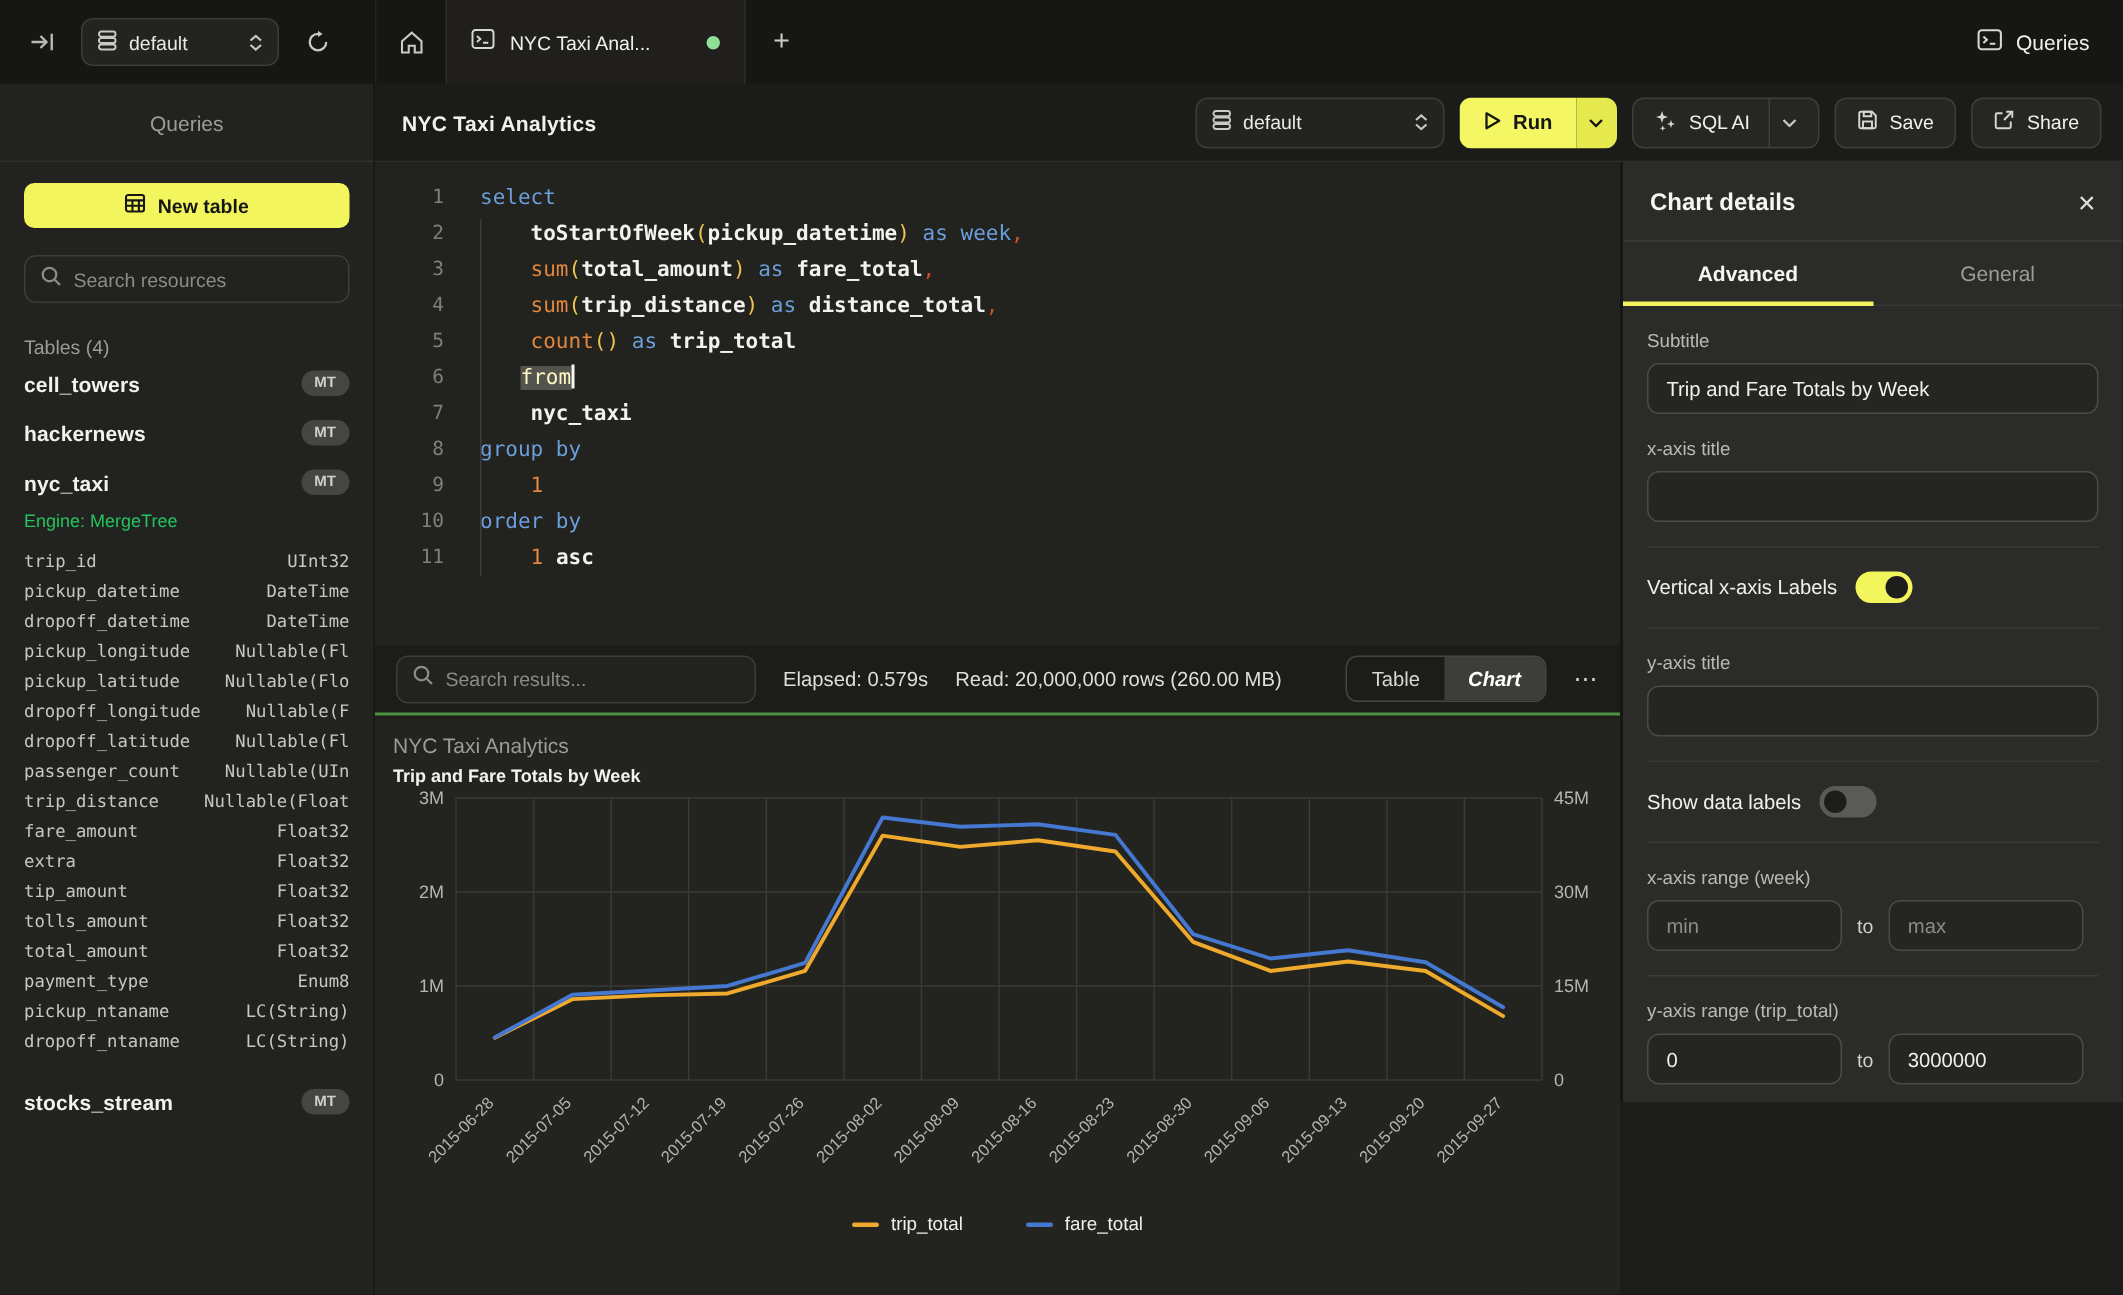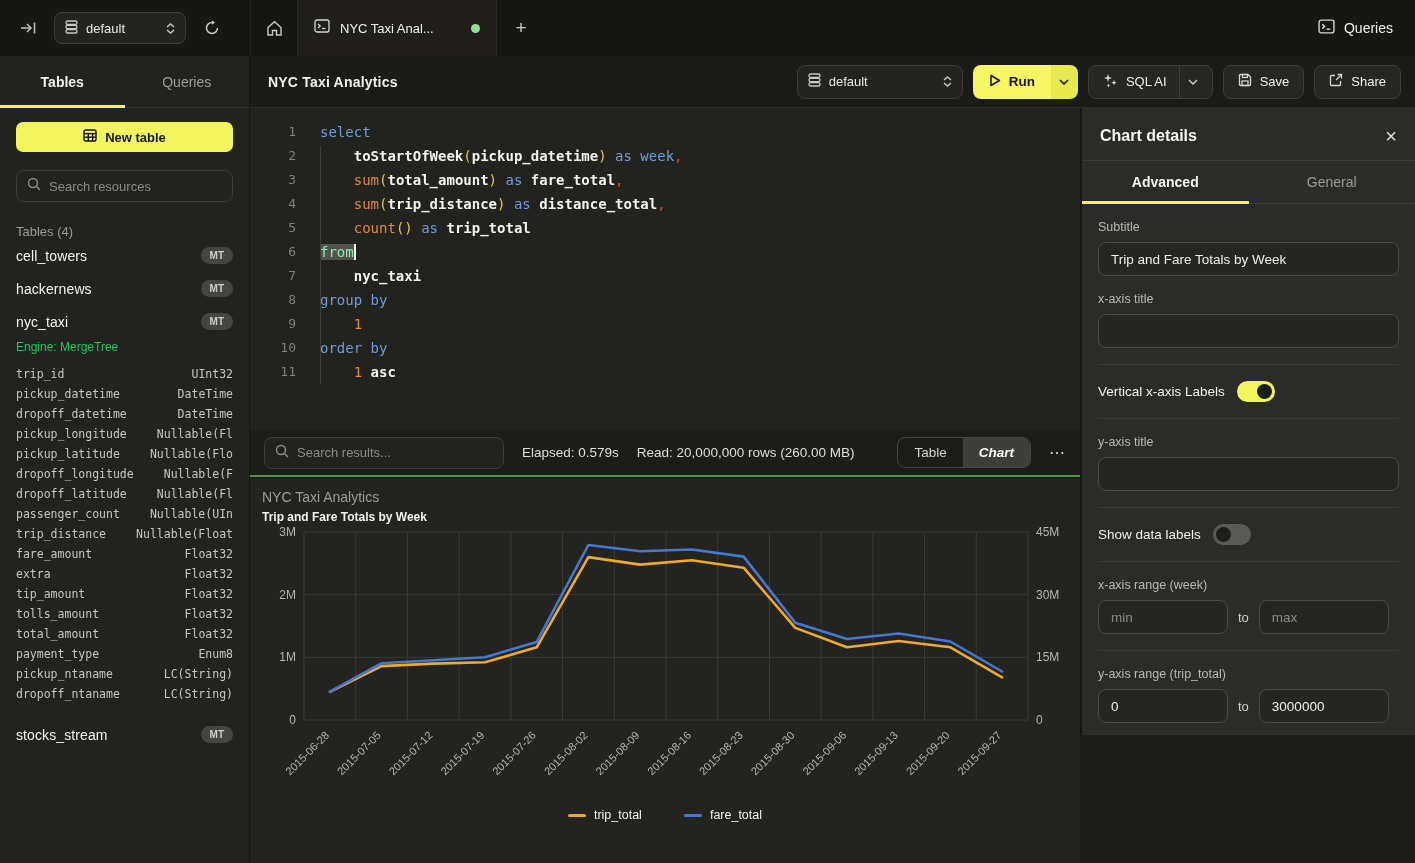--- a/index.html
+++ b/index.html
@@ -42,21 +42,21 @@
   .new-table-btn { width:100%; height:30px; background:#f2f65c; color:#161614; border:none;
     border-radius:7px; font-size:13px; font-weight:bold; display:flex; align-items:center;
     justify-content:center; gap:8px; cursor:pointer; }
   .search-box { margin-top:18px; height:32px; border:1px solid #3c3c3a; border-radius:8px;
     display:flex; align-items:center; gap:8px; padding:0 10px; background:#222220; }
   .search-box input { flex:1; background:transparent; border:none; outline:none; color:#e8e8e6;
     font-size:13px; width:100%; }
   .search-box input::placeholder { color:#8b8b88; }
   .section-title { margin-top:22px; font-size:13px; color:#9b9b98; }
   .table-row { display:flex; align-items:center; justify-content:space-between; height:33px; cursor:pointer; }
-  .table-name { font-size:14px; color:#f2f2f0; font-weight:normal; letter-spacing:.1px; }
+  .table-name { font-size:14px; color:#f2f2f0; font-weight:bold; letter-spacing:.1px; }
   .mt-badge { background:#454543; color:#cfcfcc; font-size:10px; font-weight:bold;
     padding:3px 9px; border-radius:999px; }
   .engine-line { font-size:12px; color:#22c55e; margin:2px 0 10px; }
   .col-row { display:flex; justify-content:space-between; font-family:"DejaVu Sans Mono", monospace;
     font-size:11.5px; color:#c6c6c3; line-height:20px; white-space:nowrap; overflow:hidden; }
   .col-row .ctype { color:#c6c6c3; }
   .cols-gap { height:14px; }
 
   
   .toolbar { position:absolute; left:250px; top:56px; width:1165px; height:52px; background:#1b1b19;
@@ -82,21 +82,21 @@
   .indent-guide { position:absolute; left:70px; top:26px; width:1px; height:238px; background:#3c3c39; }
   .line { display:flex; height:24px; line-height:24px; font-family:"DejaVu Sans Mono", monospace; font-size:14px; }
   .ln { width:46px; text-align:right; color:#7f7f7c; flex:none; font-size:13px; }
   .lcode { padding-left:24px; white-space:pre; }
   .tk-k { color:#6b9edb; }
   .tk-f { color:#e2873e; }
   .tk-p { color:#ecc44f; }
   .tk-i { color:#f2f2f0; font-weight:bold; }
   .tk-c { color:#cf4b31; }
   .tk-n { color:#e2873e; }
-  .tk-ks { color:#86efac; background:#54544f; }
+  .tk-ks { color:#fef9c3; background:#54544f;margin-left:27px; }
   .cursor { display:inline-block; width:2px; height:16px; background:#f5f5f3; vertical-align:-3px; }
 
   
   .results-bar { position:absolute; left:250px; top:430px; width:830px; height:47px; background:#1c1c1a;
     border-bottom:2px solid #4c9140; display:flex; align-items:center; gap:18px; padding:0 14px; }
   .results-search { width:240px; height:32px; margin-top:0; }
   .stat-text { font-size:13.5px; color:#dededb; white-space:nowrap; }
   .seg-group { margin-left:auto; display:flex; border:1px solid #454543; border-radius:8px; overflow:hidden; }
   .seg { padding:7px 16px; font-size:13.5px; color:#d6d6d3; cursor:pointer; background:transparent; border:none; }
   .seg.active { background:#3d3d3a; color:#ffffff; font-weight:bold;font-style:italic; }
@@ -208,21 +208,20 @@
               <line x1="8" y1="9.5" x2="11.5" y2="9.5"></line>
             </svg>
         </span>
         <span>Queries</span>
       </button>
     </div>
   </div>
 
   <div class="sidebar">
     <div class="side-tabs">
-      <div class="side-tab active">Tables</div>
       <div class="side-tab">Queries</div>
     </div>
     <div class="side-body">
       <button class="new-table-btn">
         <span>
           <svg width="14" height="13" viewBox="0 0 14 13" fill="none" stroke="#161614" stroke-width="1.4">
               <rect x="1" y="1" width="12" height="11" rx="1.5"></rect>
               <line x1="1" y1="4.6" x2="13" y2="4.6"></line>
               <line x1="1" y1="8.2" x2="13" y2="8.2"></line>
               <line x1="5.3" y1="4.6" x2="5.3" y2="12"></line>

